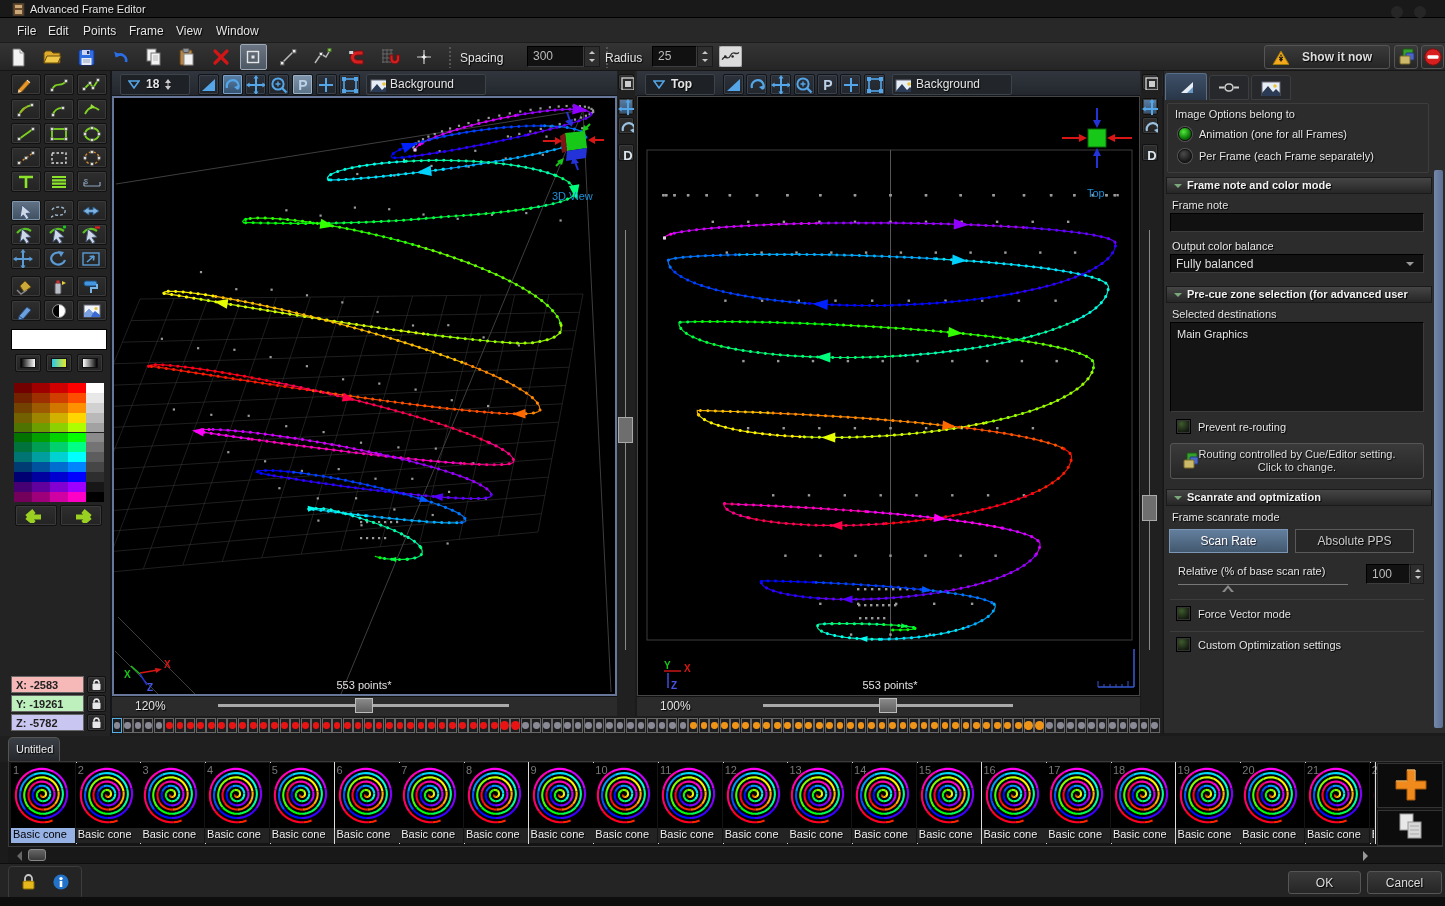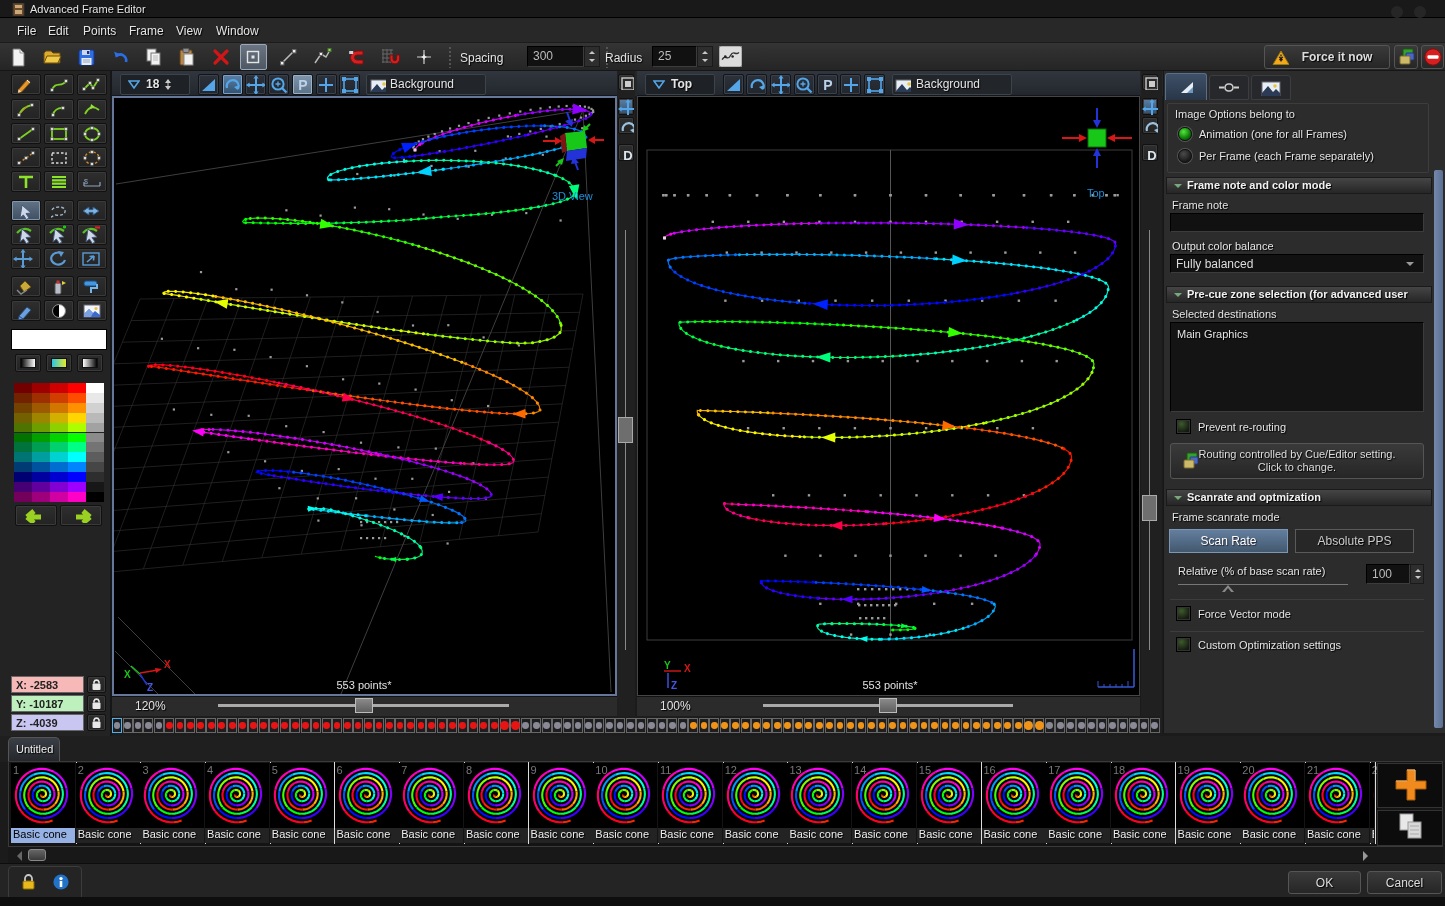--- a/index.html
+++ b/index.html
@@ -63,21 +63,21 @@
     </g>
     <path d="M10 8h3v4a1.8 1.8 0 0 0 3.6 0V8h3v4a4.8 4.8 0 0 1-9.6 0z" fill="#d42020" stroke="#7c0f0f"></path>
   </svg><svg class="ab" style="left:414px;top:47px" width="20" height="20" viewBox="0 0 20 20">
     <path d="M10 3v14M3 10h14" stroke="#cfcfcf" stroke-width="1.2"></path>
     <path d="M10 7l1 2 2 1-2 1-1 2-1-2-2-1 2-1z" fill="#eee"></path>
   </svg><div class="sep" style="left:448px"></div><div class="sep" style="left:605px"></div><div class="t" style="left:460px;top:51px;font-size:12px">Spacing</div><div class="inp" style="left:527px;top:46px;width:57px;height:21px">300</div><div class="spin" style="left:584px;top:46px;height:21px"></div><div class="t" style="left:605px;top:51px;font-size:12px">Radius</div><div class="inp" style="left:652px;top:46px;width:45px;height:21px">25</div><div class="spin" style="left:697px;top:46px;height:21px"></div><svg class="ab" style="left:719px;top:46px" width="23" height="21" viewBox="0 0 22 20">
     <rect x="0" y="0" width="22" height="20" rx="2" fill="#dcdcdc" stroke="#888"></rect>
     <path d="M3 13c3-6 5 2 8-4s5 1 8-3" stroke="#333" fill="none" stroke-width="1.4"></path>
     <circle cx="6" cy="10" r="1.2" fill="#222"></circle>
     <circle cx="13" cy="10" r="1.2" fill="#222"></circle>
-  </svg><div class="btn" style="left:1264px;top:45px;width:126px;height:24px;font-weight:bold;font-size:12px;padding-top:4px;padding-left:20px">Force it now</div><svg class="ab" style="left:1271px;top:48px" width="18" height="18" viewBox="0 0 18 18">
+  </svg><div class="btn" style="left:1264px;top:45px;width:126px;height:24px;font-weight:bold;font-size:12px;padding-top:4px;padding-left:20px">Show it now</div><svg class="ab" style="left:1271px;top:48px" width="18" height="18" viewBox="0 0 18 18">
     <path d="M10 3L18 16.5H2z" fill="#f4a91d" stroke="#9a7a08"></path>
     <path d="M10 6.5v2M10 10.2l2-1.2M10 10.2l-2-1.2M10 10.2l1.5 1.9M10 10.2l-1.5 1.9M10 10.2V13.6" stroke="#1a1a1a" stroke-width="1.3"></path>
   </svg><div class="btn" style="left:1394px;top:45px;width:24px;height:24px"></div><svg class="ab" style="left:1396px;top:47px" width="19" height="19" viewBox="0 0 19 19">
     <rect x="7" y="2" width="10" height="8" rx="1" fill="#35a02c" stroke="#1b5a14"></rect>
     <rect x="10" y="6" width="8" height="7" rx="1" fill="#4a66c8" stroke="#223a80"></rect>
     <rect x="4" y="9" width="10" height="8" rx="1" fill="#cdb96a" stroke="#7a6a2a"></rect>
   </svg><div class="btn" style="left:1421px;top:45px;width:23px;height:24px"></div><svg class="ab" style="left:1423px;top:47px" width="19" height="19" viewBox="0 0 19 19">
     <circle cx="10" cy="10" r="8.2" fill="#d81f1f" stroke="#7e0e0e"></circle>
     <rect x="4.5" y="8.3" width="11" height="3.4" rx="1" fill="#fff"></rect>
   </svg><div class="ab" style="left:0;top:71px;width:1445px;height:25px;background:#262626"></div><div class="ab" style="left:0;top:71px;width:112px;height:665px;background:#232323;border-right:2px solid #14161a"></div><div class="tbtn" style="left:11px;top:74px"></div><svg class="ab" style="left:13px;top:75px" width="26" height="19" viewBox="0 0 26 19">
@@ -251,24 +251,24 @@
     <div style="position:absolute;left:50px;top:491.9px;width:18px;height:9.9px;background:#d100a3"></div>
     <div style="position:absolute;left:68px;top:491.9px;width:18px;height:9.9px;background:#ff00c7"></div>
     <div style="position:absolute;left:86px;top:491.9px;width:18px;height:9.9px;background:#000000"></div>
   </div><div class="tbtn" style="left:15px;top:505px;width:42px;height:21px"></div><svg class="ab" style="left:15px;top:507px" width="42" height="16" viewBox="0 0 42 16">
     <path d="M26 4L12 4M12 4l7-6M12 4l7 6" transform="translate(0,6)" stroke="#9ad022" stroke-width="5" fill="none"></path>
   </svg><div class="tbtn" style="left:60px;top:505px;width:42px;height:21px"></div><svg class="ab" style="left:60px;top:507px" width="42" height="16" viewBox="0 0 42 16">
     <path d="M16 4L30 4M30 4l-7-6M30 4l-7 6" transform="translate(0,6)" stroke="#9ad022" stroke-width="5" fill="none"></path>
   </svg><div class="ab" style="left:11px;top:676px;width:73px;height:17px;background:#f7b8b8;border:1px solid #666;color:#222;font-size:11px;font-weight:bold;padding:2px 0 0 4px">X: -2583</div><div class="tbtn" style="left:87px;top:676px;width:19px;height:17px"></div><svg class="ab" style="left:91px;top:678px" width="11" height="13" viewBox="0 0 11 13">
     <rect x="1.5" y="5.5" width="8" height="6.5" rx="1" fill="#e8e8e8"></rect>
     <path d="M3 5.5V4a2.6 2.6 0 0 1 5 0v1.5" fill="none" stroke="#e8e8e8" stroke-width="1.6"></path>
-  </svg><div class="ab" style="left:11px;top:695px;width:73px;height:17px;background:#bdf0bd;border:1px solid #666;color:#222;font-size:11px;font-weight:bold;padding:2px 0 0 4px">Y: -10187</div><div class="tbtn" style="left:87px;top:695px;width:19px;height:17px"></div><svg class="ab" style="left:91px;top:697px" width="11" height="13" viewBox="0 0 11 13">
+  </svg><div class="ab" style="left:11px;top:695px;width:73px;height:17px;background:#bdf0bd;border:1px solid #666;color:#222;font-size:11px;font-weight:bold;padding:2px 0 0 4px">Y: -19261</div><div class="tbtn" style="left:87px;top:695px;width:19px;height:17px"></div><svg class="ab" style="left:91px;top:697px" width="11" height="13" viewBox="0 0 11 13">
     <rect x="1.5" y="5.5" width="8" height="6.5" rx="1" fill="#e8e8e8"></rect>
     <path d="M3 5.5V4a2.6 2.6 0 0 1 5 0v1.5" fill="none" stroke="#e8e8e8" stroke-width="1.6"></path>
-  </svg><div class="ab" style="left:11px;top:714px;width:73px;height:17px;background:#c9c6f2;border:1px solid #666;color:#222;font-size:11px;font-weight:bold;padding:2px 0 0 4px">Z: -4039</div><div class="tbtn" style="left:87px;top:714px;width:19px;height:17px"></div><svg class="ab" style="left:91px;top:716px" width="11" height="13" viewBox="0 0 11 13">
+  </svg><div class="ab" style="left:11px;top:714px;width:73px;height:17px;background:#c9c6f2;border:1px solid #666;color:#222;font-size:11px;font-weight:bold;padding:2px 0 0 4px">Z: -5782</div><div class="tbtn" style="left:87px;top:714px;width:19px;height:17px"></div><svg class="ab" style="left:91px;top:716px" width="11" height="13" viewBox="0 0 11 13">
     <rect x="1.5" y="5.5" width="8" height="6.5" rx="1" fill="#e8e8e8"></rect>
     <path d="M3 5.5V4a2.6 2.6 0 0 1 5 0v1.5" fill="none" stroke="#e8e8e8" stroke-width="1.6"></path>
   </svg><div class="ab" style="left:112px;top:71px;width:505px;height:25px;background:linear-gradient(#31363e,#23272d);border-bottom:1px solid #13161a"></div><div class="ab" style="left:120px;top:74px;width:70px;height:21px;background:#1e2227;border:1px solid #3d434b;border-radius:2px"></div><svg class="ab" style="left:128px;top:80px" width="12" height="9" viewBox="0 0 12 9">
     <path d="M1 1h10l-5 7z" fill="none" stroke="#54a6e8" stroke-width="1.5"></path>
   </svg><div class="t" style="left:146px;top:77px;font-weight:bold;font-size:12px">18</div><svg class="ab" style="left:164px;top:78px" width="8" height="13" viewBox="0 0 8 13">
     <path d="M4 1L7 5H1zM4 12L1 8h6z" fill="#ccc"></path>
     <path d="M4 4v5" stroke="#ccc"></path>
   </svg><div class="hbtn" style="left:198px;top:74px"></div><svg class="ab" style="left:199px;top:75px" width="19" height="19" viewBox="0 0 19 19">
     <path d="M3 16L16 16 16 4z" fill="#54a6e8"></path>
   </svg><div class="hbtn" style="left:222px;top:74px;background:linear-gradient(#5b80a6,#33506e);box-shadow:inset 0 0 0 1px #7aa0c8"></div><svg class="ab" style="left:222px;top:75px" width="19" height="19" viewBox="0 0 19 19">

